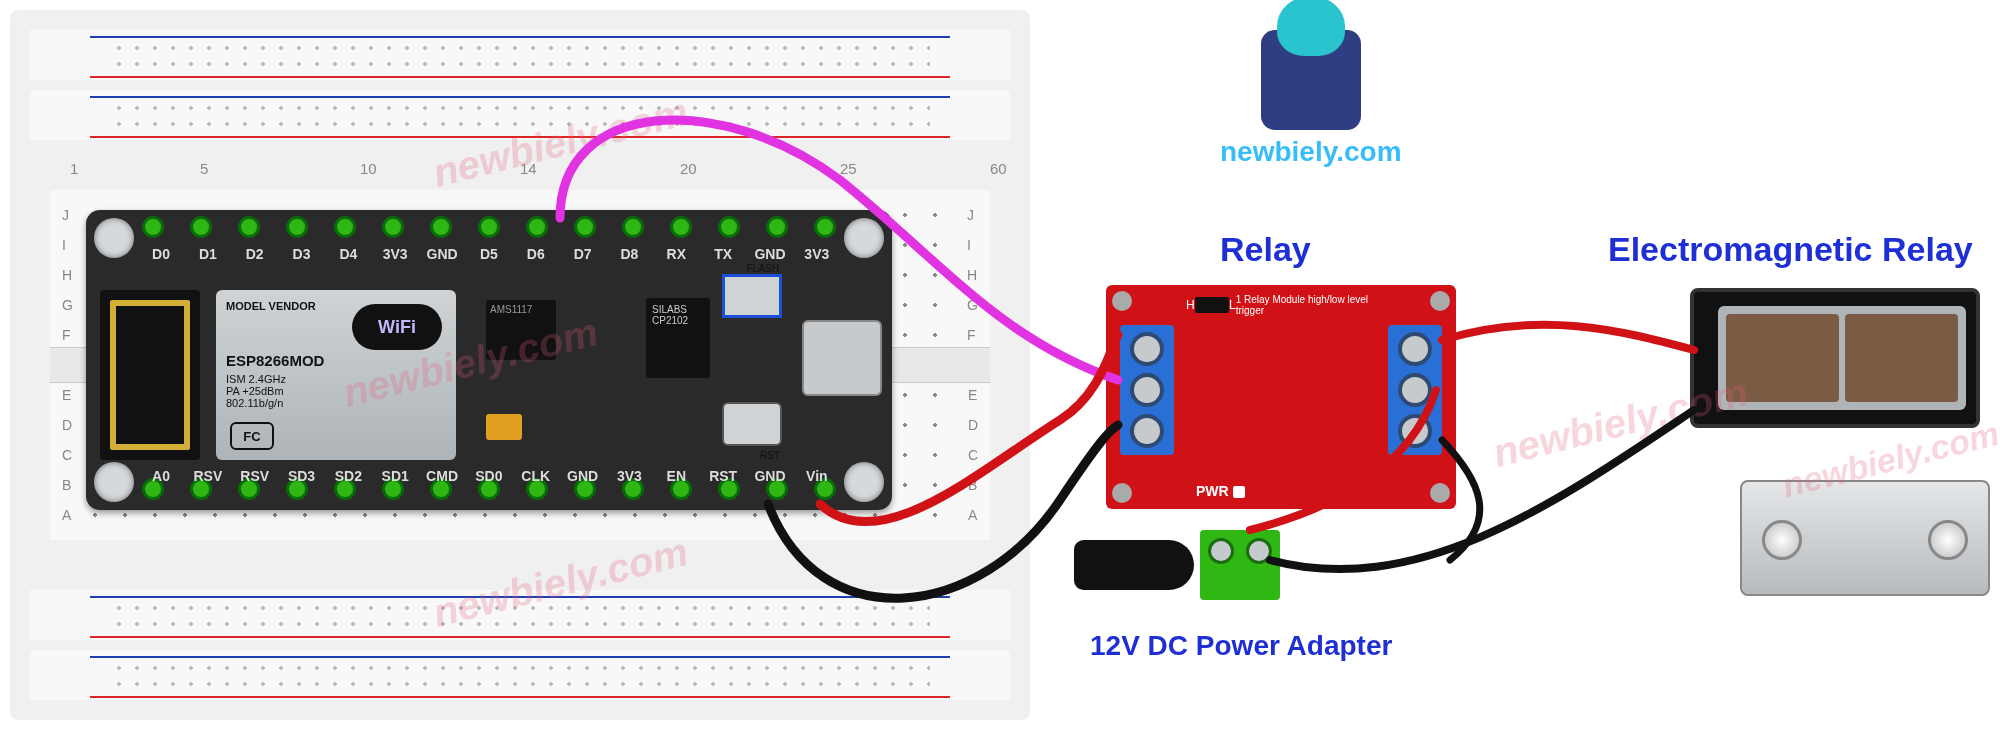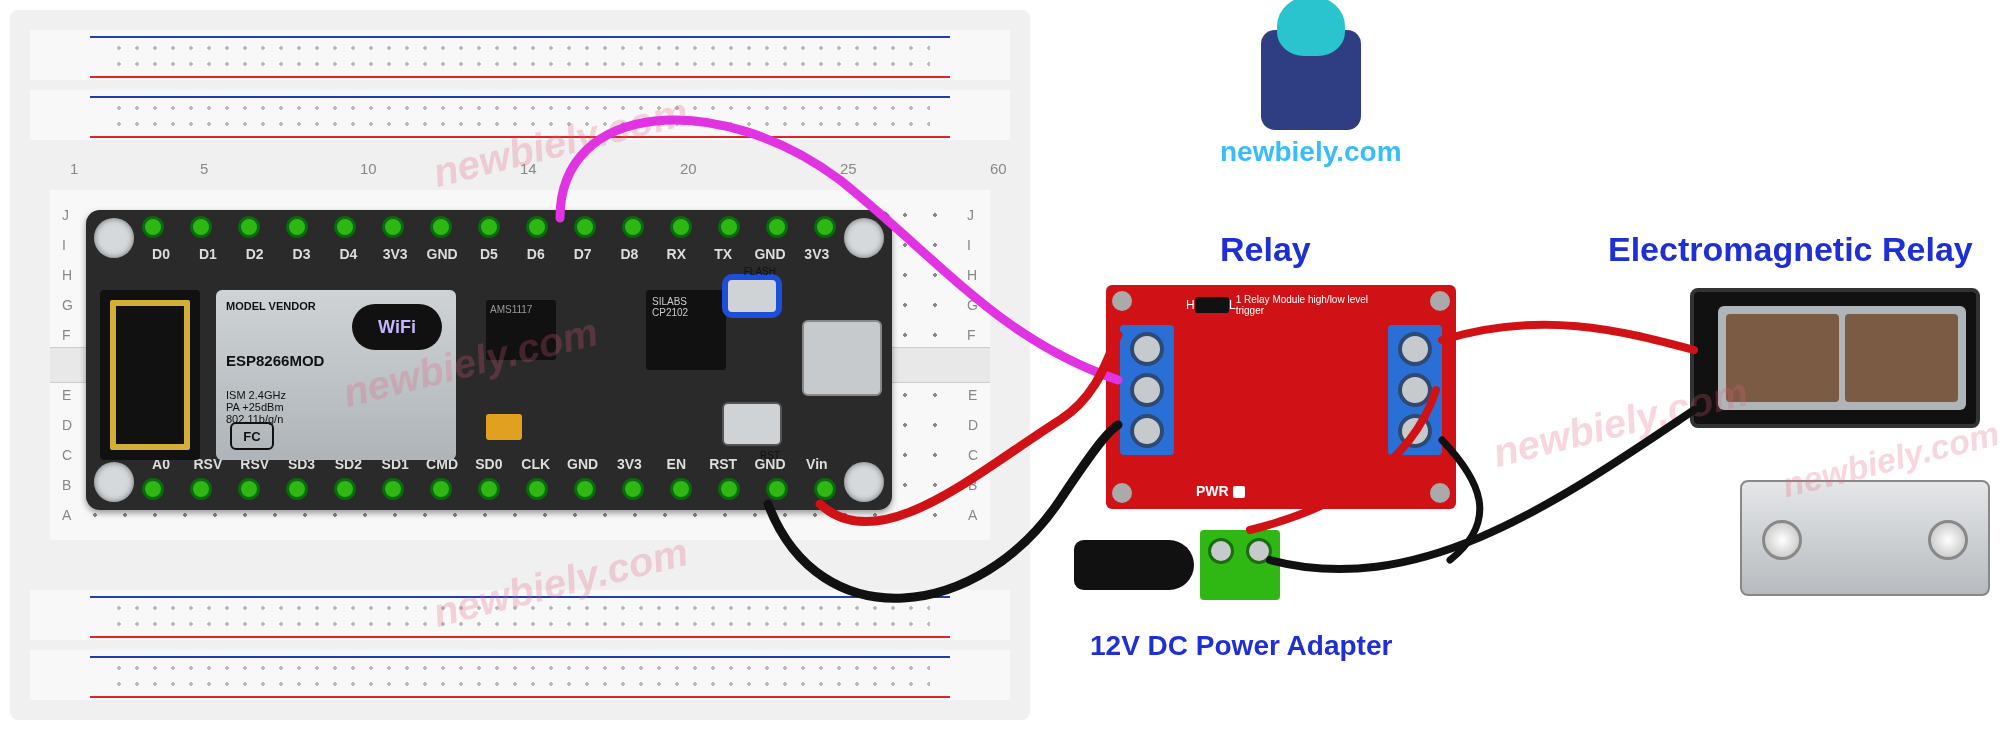--- a/index.html
+++ b/index.html
@@ -74,31 +74,31 @@
   .nodemcu .corner {
     position:absolute; width:40px; height:40px; background:#d5d9dc;
     border-radius:50%; box-shadow:inset 0 0 6px rgba(0,0,0,.5);
   }
   .nodemcu .corner.tl{top:8px;left:8px}.nodemcu .corner.tr{top:8px;right:8px}
   .nodemcu .corner.bl{bottom:8px;left:8px}.nodemcu .corner.br{bottom:8px;right:8px}
   .pin-row{position:absolute;left:56px;right:56px;height:26px;display:flex;justify-content:space-between}
   .pin-row.top{top:6px}.pin-row.bot{bottom:6px}
   .pin{width:22px;height:22px;background:#2fb814;border-radius:50%;border:3px solid #0a6b0a}
   .pin-labels{position:absolute;left:56px;right:56px;height:18px;display:flex;justify-content:space-between;font-size:14px;color:#ddd;font-weight:bold}
-  .pin-labels.top{top:36px}.pin-labels.bot{bottom:36px}
+  .pin-labels.top{top:36px}.pin-labels.bot{bottom:24px}
   .pin-labels span{width:38px;text-align:center}
   
   .shield{position:absolute;left:130px;top:80px;width:240px;height:170px;background:linear-gradient(#cfd3d6,#aeb4b8);border-radius:6px;color:#111;font-size:13px;padding:10px}
   .shield .wifi{position:absolute;right:14px;top:14px;width:90px;height:46px;background:#111;color:#c4b5fd;border-radius:24px;display:flex;align-items:center;justify-content:center;font-weight:bold;font-size:18px}
   .shield .fcc{position:absolute;left:14px;bottom:10px;width:44px;height:28px;border:2px solid #111;border-radius:6px;display:flex;align-items:center;justify-content:center;font-weight:bold}
   .antenna{position:absolute;left:14px;top:80px;width:100px;height:170px;background:#111;border-radius:4px}
   .ant-trace{position:absolute;left:10px;top:10px;right:10px;bottom:10px;border:6px solid #d4af37;border-radius:2px}
   .usb{position:absolute;right:10px;top:110px;width:80px;height:76px;background:#c7cacd;border-radius:6px;border:2px solid #888}
   .chip-small{position:absolute;background:#111;border-radius:3px}
-  .btn-flash{position:absolute;right:110px;top:64px;width:60px;height:44px;background:#cfd3d6;border-radius:10px;border:6px solid #1d4ed8}
+  .btn-flash{position:absolute;right:110px;top:64px;width:60px;height:44px;background:#cfd3d6;border-radius:0;border:3px solid #1d4ed8}
   .btn-rst{position:absolute;right:110px;bottom:64px;width:60px;height:44px;background:#cfd3d6;border-radius:6px;border:2px solid #555}
   .ycap{position:absolute;left:400px;bottom:70px;width:36px;height:26px;background:#e2a021;border-radius:3px}
 
   
   .relay{position:absolute;left:1106px;top:285px;width:350px;height:224px;background:#d01217;border-radius:6px}
   .relay .screw{position:absolute;width:20px;height:20px;background:#aaa;border-radius:50%}
   .relay .s1{top:6px;left:6px}.relay .s2{top:6px;right:6px}.relay .s3{bottom:6px;left:6px}.relay .s4{bottom:6px;right:6px}
   .relay .term{position:absolute;top:40px;width:54px;height:130px;background:#2a6fd6;border-radius:4px}
   .relay .term.left{left:14px}.relay .term.right{right:14px}
   .relay .term .hole{width:34px;height:34px;background:#c7cacd;border-radius:50%;margin:7px auto;border:4px solid #2e4a72}
@@ -278,30 +278,30 @@
       <span>RST</span>
       <span>GND</span>
       <span>Vin</span>
     </div>
   <div class="antenna">
       <div class="ant-trace"></div>
     </div>
   <div class="shield">
     <div style="font-size:11px;font-weight:bold">MODEL VENDOR</div>
     <div style="font-size:15px;font-weight:bold;margin-top:40px">ESP8266MOD</div>
-    <div style="font-size:11px;white-space:pre-line;margin-top:20px">ISM 2.4GHz
+    <div style="font-size:11px;white-space:pre-line;margin-top:4px">ISM 2.4GHz
 PA +25dBm
 802.11b/g/n</div>
     <div class="wifi">WiFi</div>
     <div class="fcc">FC</div>
   </div>
   <div class="chip-small" style="left:400px;top:90px;width:70px;height:60px">
     <div style="color:#999;font-size:10px;padding:4px">AMS1117</div>
   </div>
-  <div class="chip-small" style="left:560px;top:80px;width:80px;height:80px">
+  <div class="chip-small" style="left:560px;top:88px;width:64px;height:80px">
     <div style="color:#ccc;font-size:10px;padding:6px;white-space:pre-line">SILABS
 CP2102</div>
   </div>
   <div class="ycap"></div>
   <div class="usb"></div>
   <div class="btn-flash">
       <div style="font-size:10px;color:#111;text-align:right;margin-top:-14px">FLASH</div>
     </div>
   <div class="btn-rst">
       <div style="font-size:10px;color:#111;text-align:right;margin-top:46px">RST</div>

